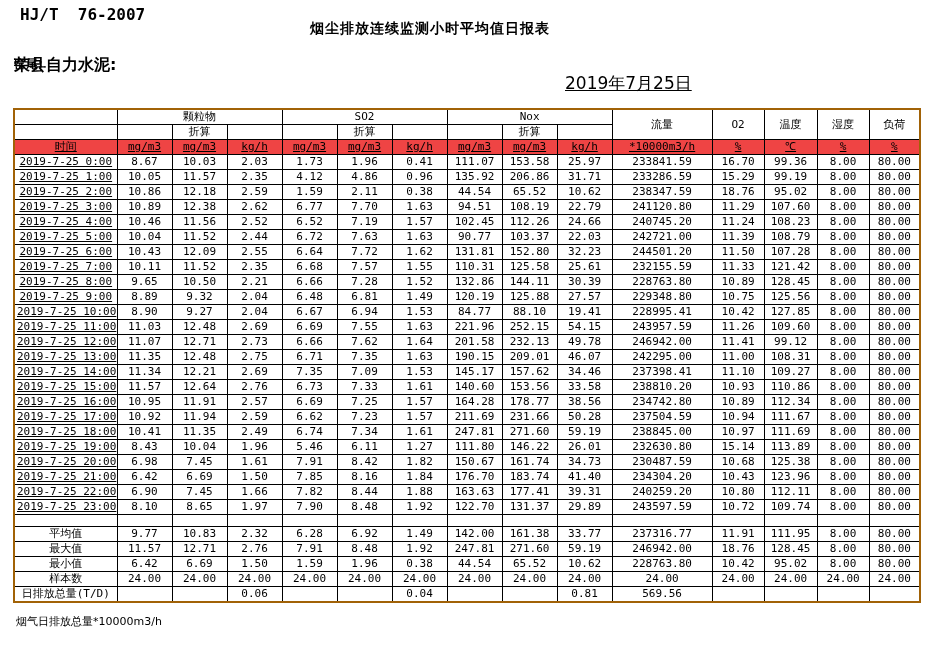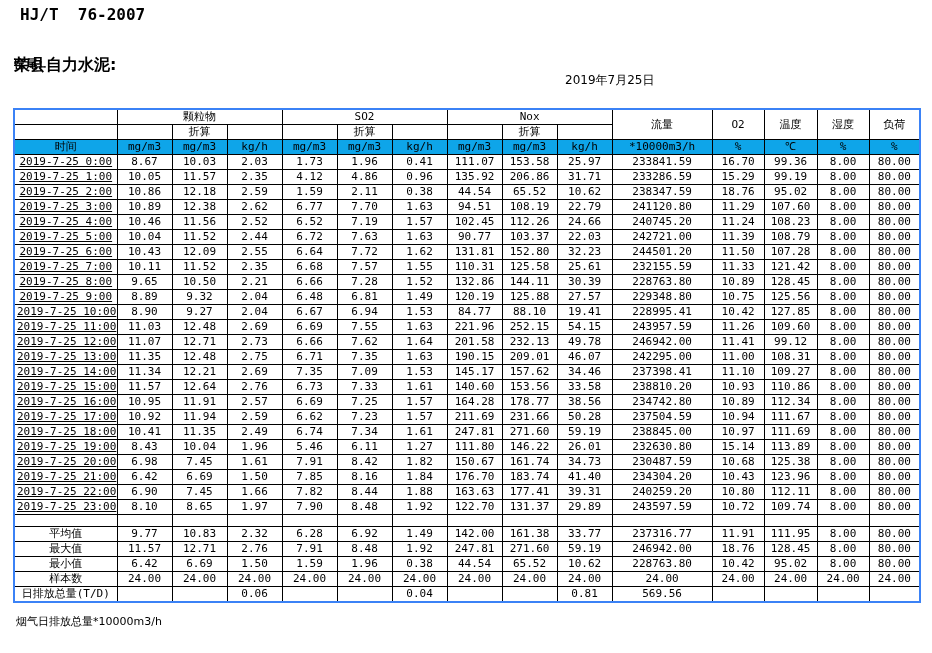--- a/index.html
+++ b/index.html
@@ -6,50 +6,51 @@
   html,body { margin:0; padding:0; background:#ffffff; }
   body { width:932px; height:653px; font-family:"DejaVu Sans","Liberation Sans",sans-serif; color:#000; }
   .page { position:relative; width:932px; height:653px; background:#fff; overflow:hidden; }
 
   .std-code { position:absolute; top:5px; left:14px; font-size:16px; font-weight:bold;
               font-family:"DejaVu Sans Mono","Liberation Mono",monospace; white-space:pre;padding-left:6px; }
   .report-title { position:absolute; top:20px; left:0; width:860px; text-align:center;
                   font-size:14px; font-weight:bold; letter-spacing:1px; }
   .company-line { position:absolute; top:55px; left:14px; font-size:16px; font-weight:bold; }
   .kiln-line { position:absolute; top:56px; left:14px; font-size:12px; font-weight:bold; }
-  .date-line { position:absolute; top:72px; left:565px; font-size:12px; font-weight:normal; }
+  .date-line { position:absolute; top:72px; left:565px; font-size:17px; font-weight:normal;text-decoration:underline; }
 
   table.report { position:absolute; top:108px; left:13px; width:906px;
                  border-collapse:collapse; table-layout:fixed;
                  font-family:"DejaVu Sans Mono","Liberation Mono",monospace; font-size:11px; }
-  table.report { border:2px solid #3b82f6; }
+  table.report { border:2px solid #a16207; }
   table.report td, table.report th { border:1px solid #000; padding:0 2px; height:15px;
        line-height:14px; overflow:hidden; white-space:nowrap; font-weight:normal;
        text-align:center; vertical-align:middle; }
   thead td, thead th { height:16px; }
-  .green { background:#0ea5e9; }
+  .green { background:#ef4444;text-decoration:underline; }
   .thick-left { border-left:2px solid #000; }
   .thick-top { border-top:2px solid #000; }
   .c-time { text-align:right; padding-right:4px;text-decoration:underline; }
   .c-num { text-align:center; }
   .c-flow { text-align:right; padding-right:6px; }
   .c-label { text-align:right; padding-right:2px; }
   .c-total-label { text-align:left; padding-left:1px; }
   tr.spacer td { height:12px; }
 
   .footer-1 { position:absolute; top:614px; left:16px; font-size:11px; }
   .footer-2 { position:absolute; top:631px; left:0; font-size:10px;margin-top:44px; }
   .footer-2 .unit-word { position:absolute; left:192px; top:0; white-space:nowrap; }
 </style>
 </head>
 <body>
 
 <div class="page">
 
   <div class="std-code">HJ/T  76-2007</div>
+  <div class="report-title">烟尘排放连续监测小时平均值日报表</div>
   <div class="company-line">荣县自力水泥:</div>
   <div class="kiln-line">窑尾:</div>
   <div class="date-line">2019年7月25日</div>
 
   <table class="report">
     <colgroup>
       <col style="width:103px">
         <col style="width:55px">
         <col style="width:55px">
         <col style="width:55px">

